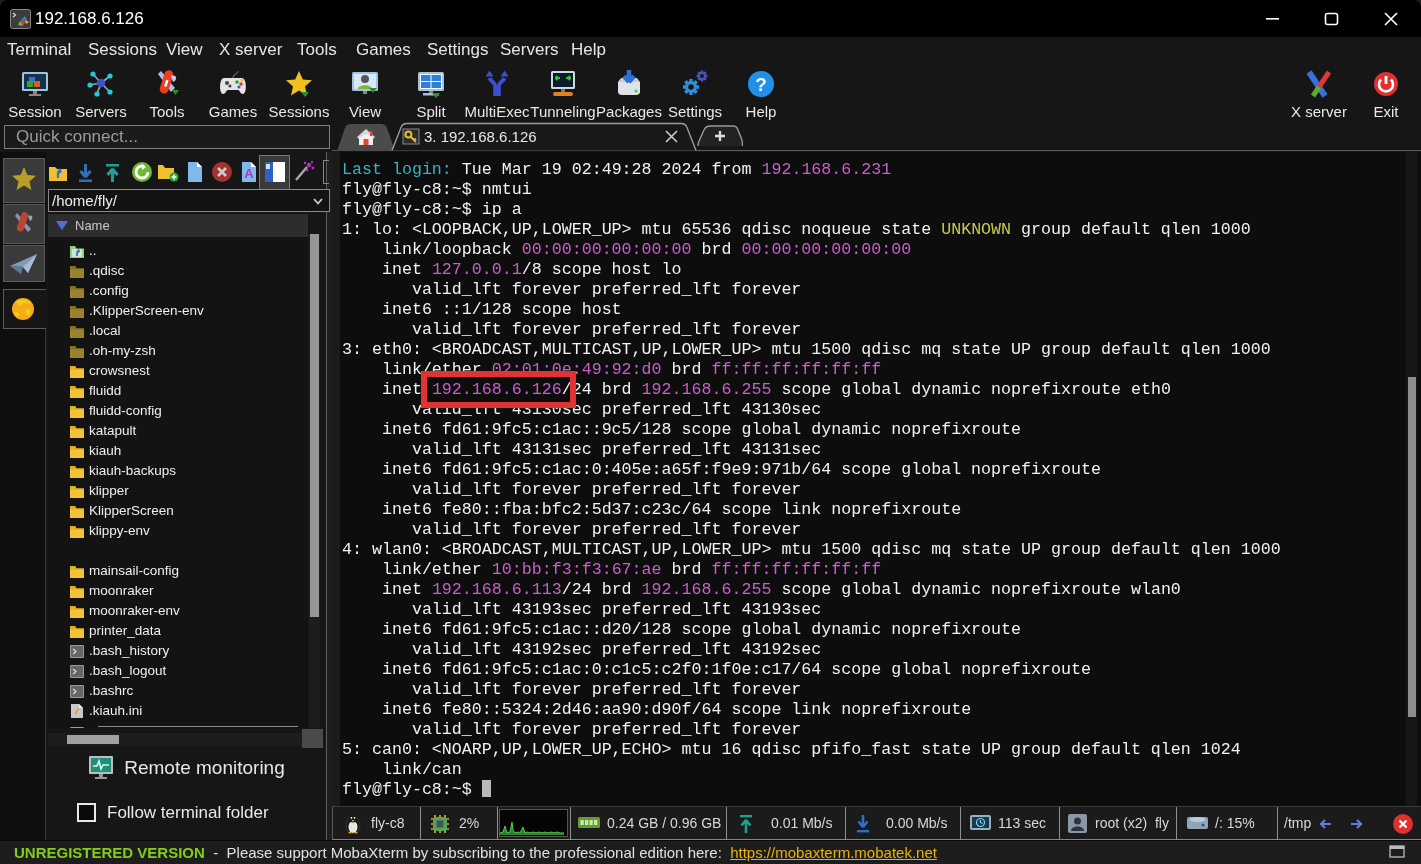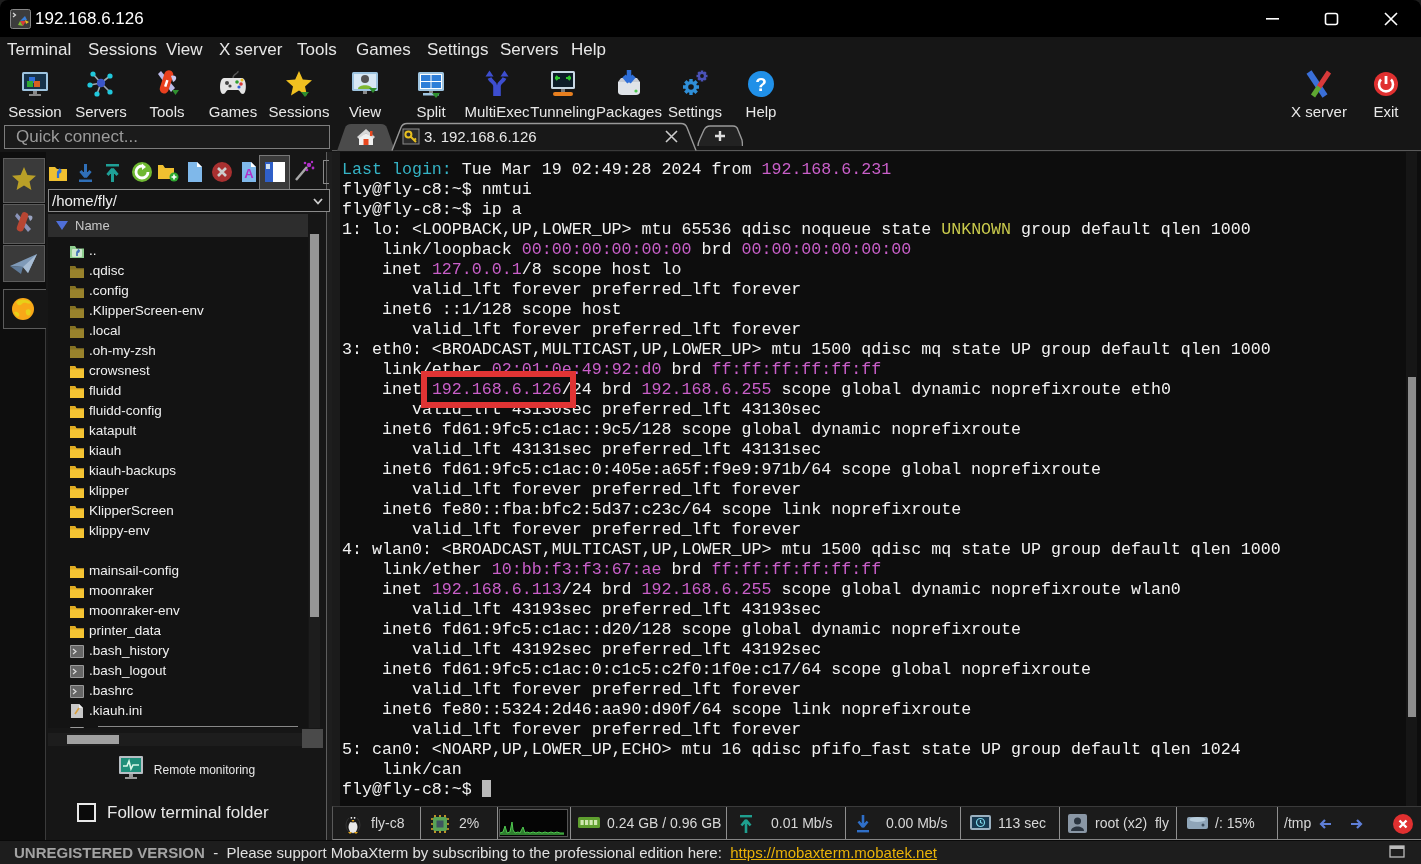--- a/index.html
+++ b/index.html
@@ -45,21 +45,21 @@
   #filelist { position:absolute; left:2px; top:85px; width:260px; height:491px; background:#131313;
     color:#f0f0f0; font-size:13.5px; overflow:hidden; }
   .frow { position:absolute; left:0; height:20px; line-height:20px; width:260px; }
   .frow .fic { position:absolute; left:21px; top:2px; width:16px; height:16px; }
   .frow .ftx { position:absolute; left:41px; top:0; white-space:nowrap; }
   #vscroll { position:absolute; left:263px; top:82px; width:11px; height:494px; background:#1d1d1d; }
   #vthumb { position:absolute; left:1px; top:0px; width:9px; height:383px; background:#969696; }
   #hscroll { position:absolute; left:2px; top:581px; width:260px; height:13px; background:#1d1d1d; }
   #hthumb { position:absolute; left:19px; top:2px; width:52px; height:9px; background:#a0a0a0; }
   #corner { position:absolute; left:256px; top:577px; width:21px; height:19px; background:#4a4a4a; }
-  #remotemon { position:absolute; left:0; top:603px; width:281px; text-align:center; color:#e8e8e8; font-size:12px; }
+  #remotemon { position:absolute; left:0; top:603px; width:281px; text-align:center; color:#e8e8e8; font-size:19px; }
   #followtf { position:absolute; left:31px; top:651px; color:#e8e8e8; font-size:17px; }
 
   
   #terminal { position:absolute; left:332px; top:152px; width:1089px; height:688px; background:#0d0d0d; }
   #termtext { position:absolute; left:10px; top:8px; font-family:"Liberation Mono", monospace;
     font-size:16.65px; line-height:20px; color:#f2f2f2; white-space:pre; }
   .c { color:#35b3c5; }   
   .m { color:#c95fc9; }   
   .y { color:#c8c94c; }   
   #redbox { position:absolute; left:89px; top:219px; width:155px; height:37px; border:6px solid #e03434; }
@@ -69,21 +69,21 @@
 
   
   #tstatus { position:absolute; left:332px; top:806px; width:1089px; height:34px; background:#1b1b1b;
     border-top:1px solid #3a3a3a; border-left:1px solid #5a5a5a; border-bottom:1.5px solid #858585; color:#d8d8d8; font-size:14px; }
   .scell { position:absolute; top:0; height:32px; border-right:1px solid #8f8f8f; }
   .scell span { position:absolute; top:8px; white-space:nowrap; }
 
   
   #bottombar { position:absolute; left:0; top:840px; width:1421px; height:24px; background:#1d1d1d;
     border-top:1px solid #090909; color:#e0e0e0; font-size:15px; }
-  #bottombar b { font-weight:bold; color:#a3a3a3;text-align:center; }
+  #bottombar b { font-weight:bold; color:#84cc16;text-align:center; }
   #bottombar .lnk { color:#eab308; text-decoration:underline; }
 </style>
 </head>
 <body>
 
 <div id="titlebar">
   <svg id="appicon" style="position:absolute;left:10px;top:9px" width="21" height="20" viewBox="0 0 21 20">
       <rect x="0.5" y="0.5" width="20" height="19" rx="2" fill="#3c3c3c" stroke="#888"></rect>
       <path d="M3 4 L5.5 6 L3 8" stroke="#ddd" stroke-width="1.2" fill="none"></path>
       <path d="M10 12 L15 7 L17 11 Z" fill="#3a7fd8"></path>

